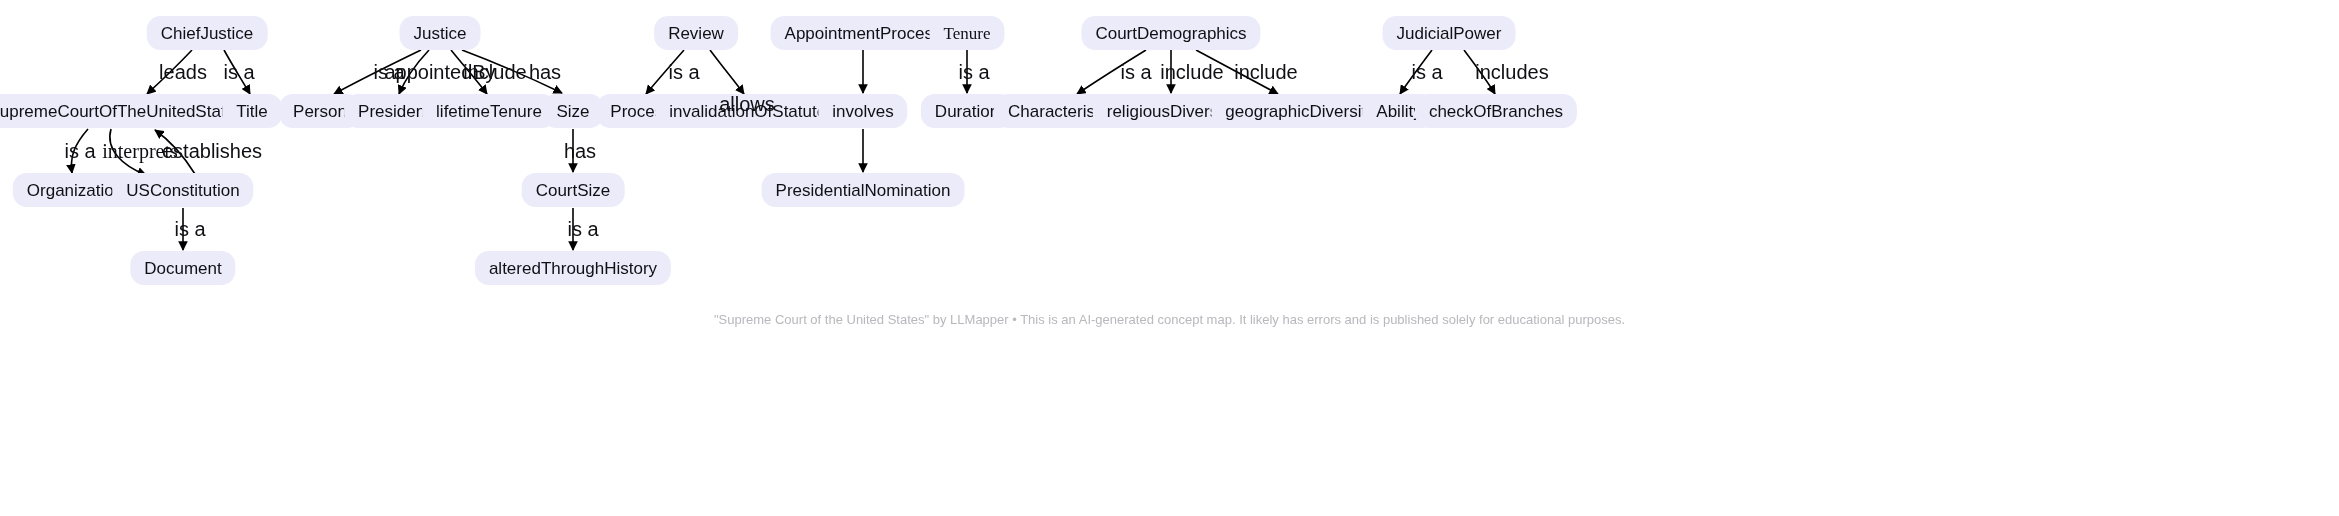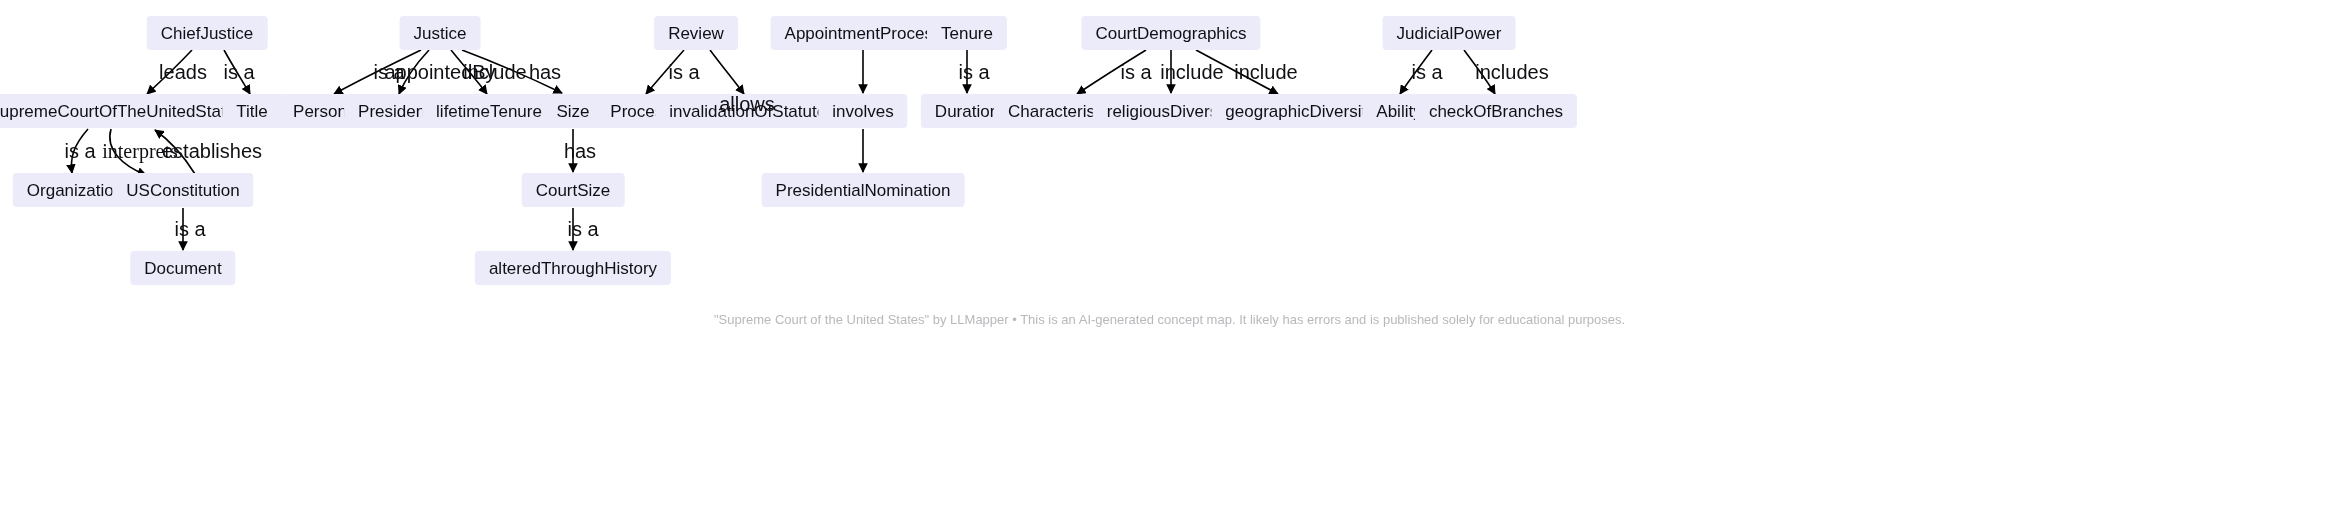--- a/index.html
+++ b/index.html
@@ -6,21 +6,21 @@
   body{
     width:2339px;height:516px;background:#ffffff;
     font-family:"Liberation Sans","DejaVu Sans",sans-serif;
     overflow:hidden;position:relative;
   }
   #canvas{position:absolute;inset:0;width:2339px;height:516px;}
   svg.edges{position:absolute;left:0;top:0;width:2339px;height:516px;pointer-events:none;}
   .node{
     position:absolute;
     background:#ecebfa;
-    border-radius:4px;
+    border-radius:14px;
     color:#101014;
     font-size:17px;
     line-height:1;
     display:flex;align-items:center;justify-content:center;
     white-space:nowrap;
     box-sizing:border-box;
     padding:0 14px;
     height:34px;
     transform:translate(-50%,-50%);
   }
@@ -98,21 +98,21 @@
   <div class="node" style="left:489px;top:111px;">lifetimeTenure</div>
   <div class="node" style="left:573px;top:111px;">Size</div>
   <div class="node" style="left:573px;top:190px;">CourtSize</div>
   <div class="node" style="left:573px;top:268px;">alteredThroughHistory</div>
   <div class="node" style="left:696px;top:33px;">Review</div>
   <div class="node" style="left:641px;top:111px;">Process</div>
   <div class="node" style="left:752px;top:111px;">invalidationOfStatutes</div>
   <div class="node" style="left:863px;top:33px;">AppointmentProcess</div>
   <div class="node" style="left:863px;top:111px;">involves</div>
   <div class="node" style="left:863px;top:190px;">PresidentialNomination</div>
-  <div class="node" style="left:967px;top:33px;">Tenure</div>
+  <div class="node" style="left:967px;top:33px;font-family:Liberation Serif, serif;">Tenure</div>
   <div class="node" style="left:967px;top:111px;">Duration</div>
   <div class="node" style="left:1171px;top:33px;">CourtDemographics</div>
   <div class="node" style="left:1060px;top:111px;">Characteristic</div>
   <div class="node" style="left:1171px;top:111px;">religiousDiversity</div>
   <div class="node" style="left:1300px;top:111px;">geographicDiversity</div>
   <div class="node" style="left:1449px;top:33px;">JudicialPower</div>
   <div class="node" style="left:1399px;top:111px;">Ability</div>
   <div class="node" style="left:1496px;top:111px;">checkOfBranches</div>
 
   <div class="edge-label" style="left:183px;top:72px;">leads</div>

